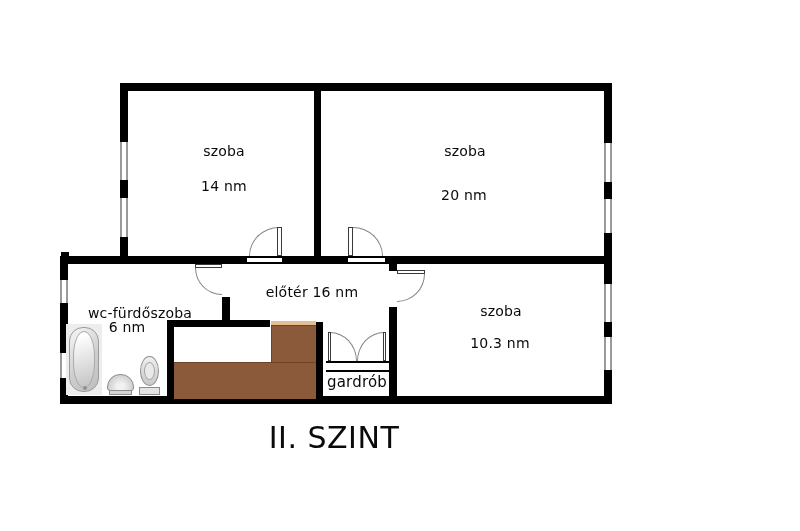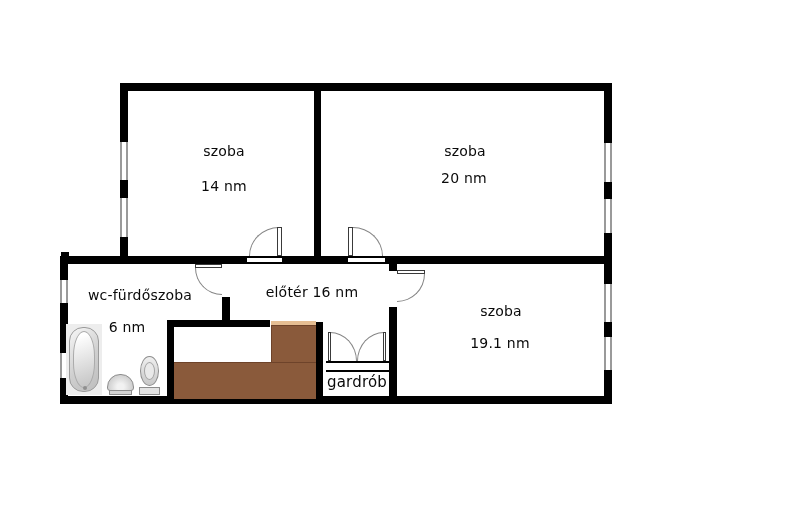--- a/index.html
+++ b/index.html
@@ -97,21 +97,22 @@
   <div class="fix" style="left:107px;top:374px;width:27px;height:17px;border:1px solid #8c8c8c;border-radius:13px 13px 3px 3px;background:radial-gradient(circle at 50% 80%,#f2f2f2 20%,#cccccc 75%,#bfbfbf 100%);"></div>
   <div class="fix" style="left:109px;top:390px;width:23px;height:5px;border:1px solid #8c8c8c;background:#d4d4d4;"></div>
   <div class="fix" style="left:140px;top:356px;width:19px;height:30px;border:1px solid #8c8c8c;border-radius:50%;background:linear-gradient(180deg,#efefef,#c8c8c8);">
     <div class="fix" style="left:3px;top:5px;width:11px;height:18px;border:1px solid #a5a5a5;border-radius:50%;background:#e9e9e9;"></div>
   </div>
   <div class="fix" style="left:139px;top:387px;width:21px;height:8px;border:1px solid #8c8c8c;background:#e3e3e3;"></div>
 
   <div class="lbl" style="left:224px;top:151px;">szoba</div>
   <div class="lbl" style="left:224px;top:186px;">14 nm</div>
   <div class="lbl" style="left:465px;top:151px;">szoba</div>
-  <div class="lbl" style="left:464px;top:178px;">20 nm</div>
-  <div class="lbl" style="left:140px;top:295px;">wc-fürdőszoba</div>
+  <div class="lbl" style="left:464px;top:195px;">20 nm</div>
+  <div class="lbl" style="left:140px;top:313px;">wc-fürdőszoba</div>
   <div class="lbl" style="left:127px;top:327px;">6 nm</div>
   <div class="lbl" style="left:312px;top:292px;">előtér 16 nm</div>
   <div class="lbl" style="left:501px;top:311px;">szoba</div>
-  <div class="lbl" style="left:500px;top:343px;">19.1 nm</div>
+  <div class="lbl" style="left:500px;top:343px;">10.3 nm</div>
   <div class="lbl small" style="left:357px;top:382px;">gardrób</div>
+  <div class="lbl title" style="left:334px;top:437px;">II. SZINT</div>
 
 </div>
 
 </body></html>

